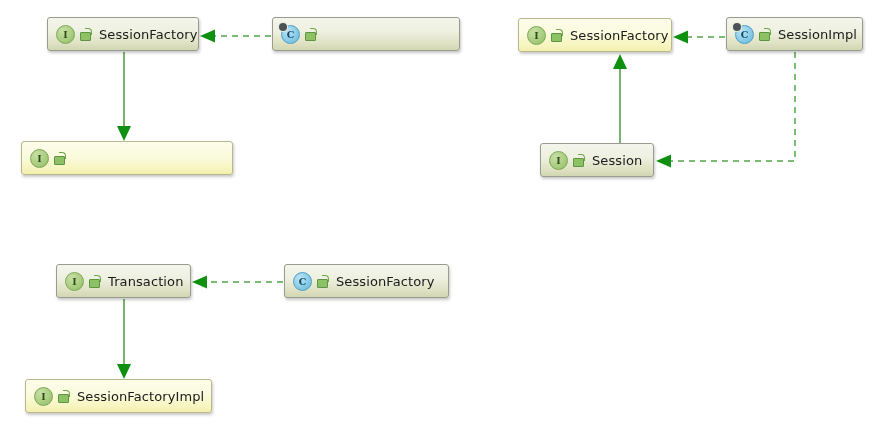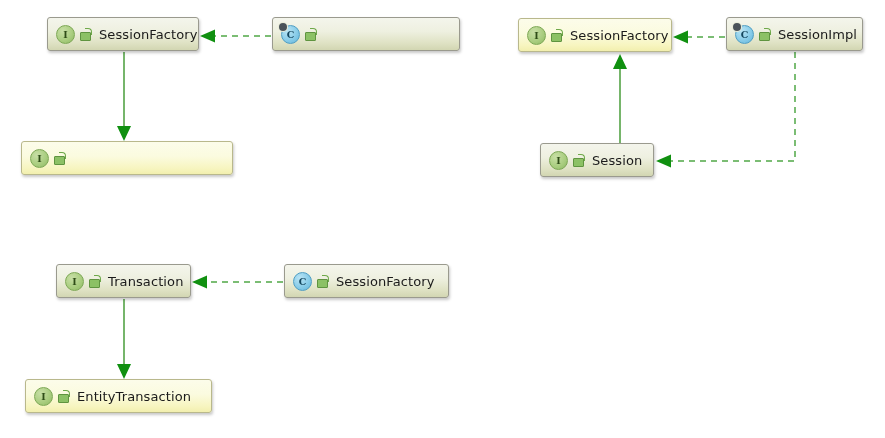--- a/index.html
+++ b/index.html
@@ -252,16 +252,16 @@
     </span>
     <span class="node-label">SessionFactory</span>
   </div>
 
   <div class="node yellow" style="left:25px; top:379px; width:187px;">
     <span class="badge interface">I</span>
     <span class="lock">
       <span class="shackle"></span>
         <span class="body"></span>
     </span>
-    <span class="node-label">EntityTransaction</span>
+    <span class="node-label">SessionFactoryImpl</span>
   </div>
 
 </div>
 
 </body></html>

